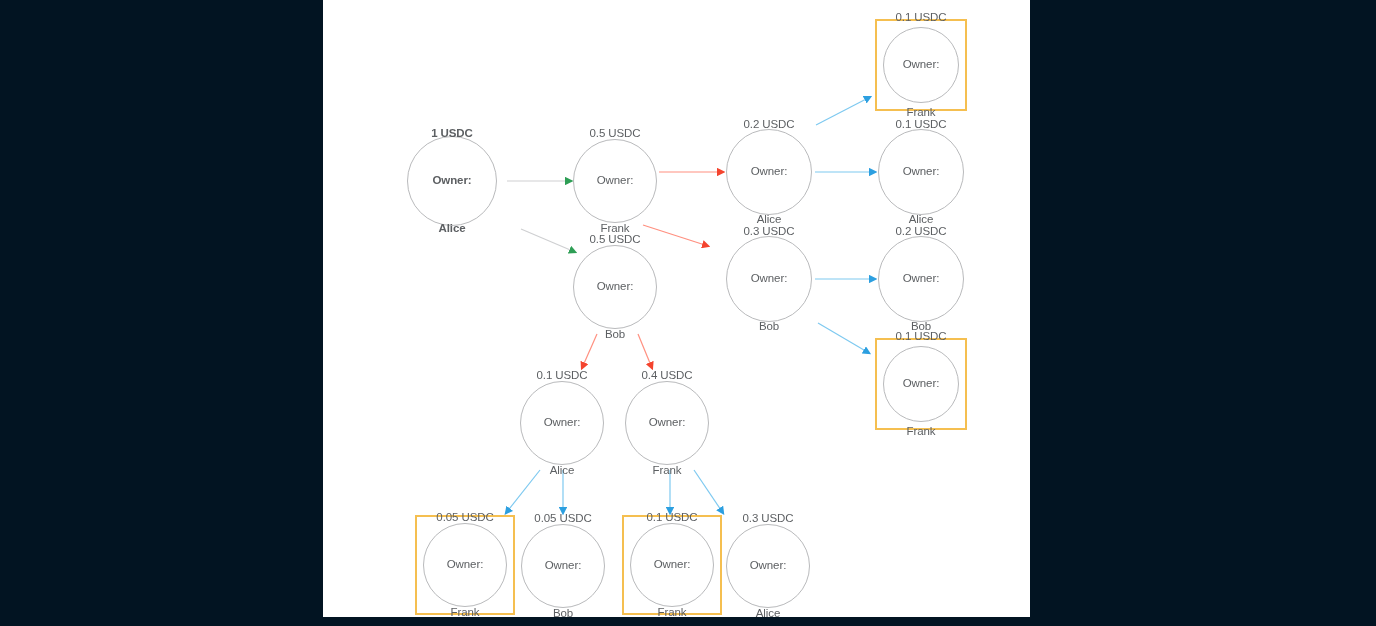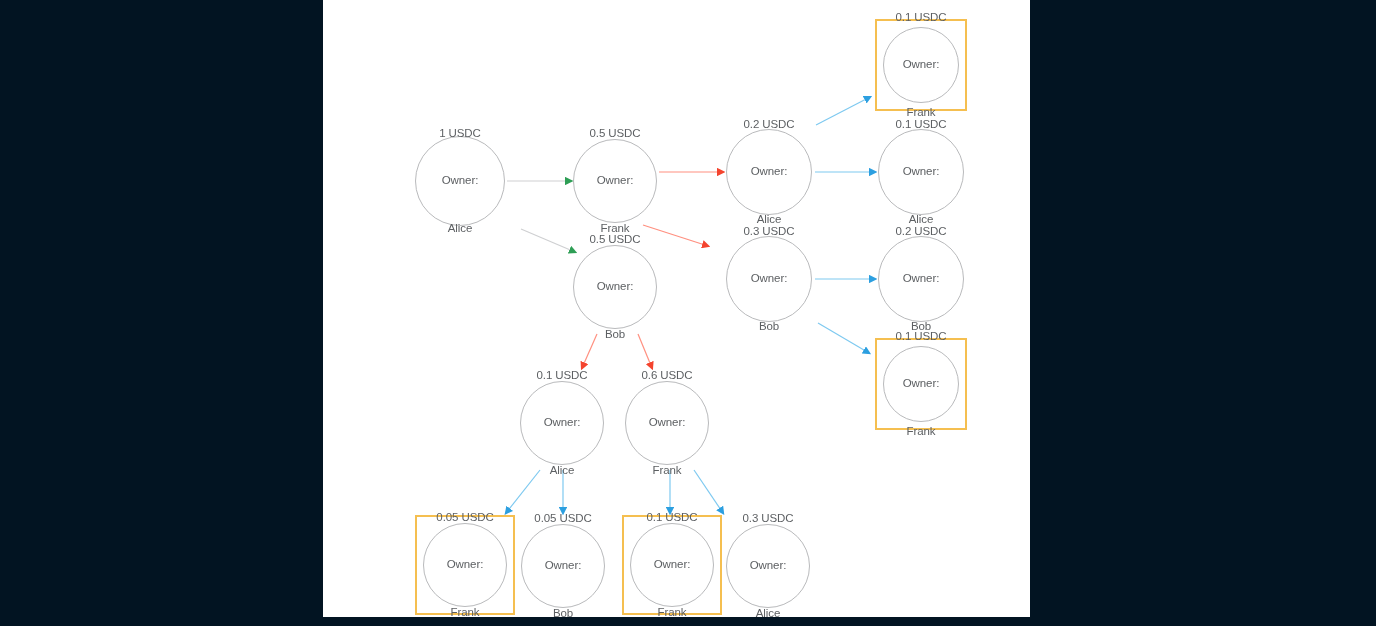--- a/index.html
+++ b/index.html
@@ -92,21 +92,21 @@
           <line x1="274" y1="334" x2="259" y2="368" stroke="#ff9080" stroke-width="1.2" marker-end="url(#ah-red)"></line>
           <line x1="315" y1="334" x2="329" y2="368" stroke="#ff9080" stroke-width="1.2" marker-end="url(#ah-red)"></line>
           <line x1="217" y1="470" x2="183" y2="513" stroke="#7ec9f0" stroke-width="1.2" marker-end="url(#ah-blue)"></line>
           <line x1="240" y1="470" x2="240" y2="513" stroke="#7ec9f0" stroke-width="1.2" marker-end="url(#ah-blue)"></line>
           <line x1="347" y1="470" x2="347" y2="513" stroke="#7ec9f0" stroke-width="1.2" marker-end="url(#ah-blue)"></line>
           <line x1="371" y1="470" x2="400" y2="513" stroke="#7ec9f0" stroke-width="1.2" marker-end="url(#ah-blue)"></line>
         </g>
     </svg>
 
     <div id="node-layer">
-        <div class="node" style="left: 92px; top: 136px; width: 90px; height: 90px; border-color: rgb(185, 186, 188); color: rgb(92, 95, 98);">
+        <div class="node" style="left: 84px; top: 136px; width: 90px; height: 90px; border-color: rgb(185, 186, 188); color: rgb(92, 95, 98); font-weight: bold;">
           <span class="ln">1 USDC</span>
           <span class="ln">Owner:</span>
           <span class="ln">Alice</span>
         </div>
         <div class="node" style="left: 250px; top: 139px; width: 84px; height: 84px; border-color: rgb(185, 186, 188); color: rgb(92, 95, 98);">
           <span class="ln">0.5 USDC</span>
           <span class="ln">Owner:</span>
           <span class="ln">Frank</span>
         </div>
         <div class="node" style="left: 250px; top: 245px; width: 84px; height: 84px; border-color: rgb(185, 186, 188); color: rgb(92, 95, 98);">
@@ -145,21 +145,21 @@
           <span class="ln">0.1 USDC</span>
           <span class="ln">Owner:</span>
           <span class="ln">Frank</span>
         </div>
         <div class="node" style="left: 197px; top: 381px; width: 84px; height: 84px; border-color: rgb(185, 186, 188); color: rgb(92, 95, 98);">
           <span class="ln">0.1 USDC</span>
           <span class="ln">Owner:</span>
           <span class="ln">Alice</span>
         </div>
         <div class="node" style="left: 302px; top: 381px; width: 84px; height: 84px; border-color: rgb(185, 186, 188); color: rgb(92, 95, 98);">
-          <span class="ln">0.6 USDC</span>
+          <span class="ln">0.4 USDC</span>
           <span class="ln">Owner:</span>
           <span class="ln">Frank</span>
         </div>
         <div class="hl-box" style="left: 92px; top: 515px; width: 100px; height: 100px; border-color: rgb(245, 191, 80);"></div>
         <div class="node" style="left: 100px; top: 523px; width: 84px; height: 84px; border-color: rgb(185, 186, 188); color: rgb(92, 95, 98);">
           <span class="ln">0.05 USDC</span>
           <span class="ln">Owner:</span>
           <span class="ln">Frank</span>
         </div>
         <div class="node" style="left: 198px; top: 524px; width: 84px; height: 84px; border-color: rgb(185, 186, 188); color: rgb(92, 95, 98);">

